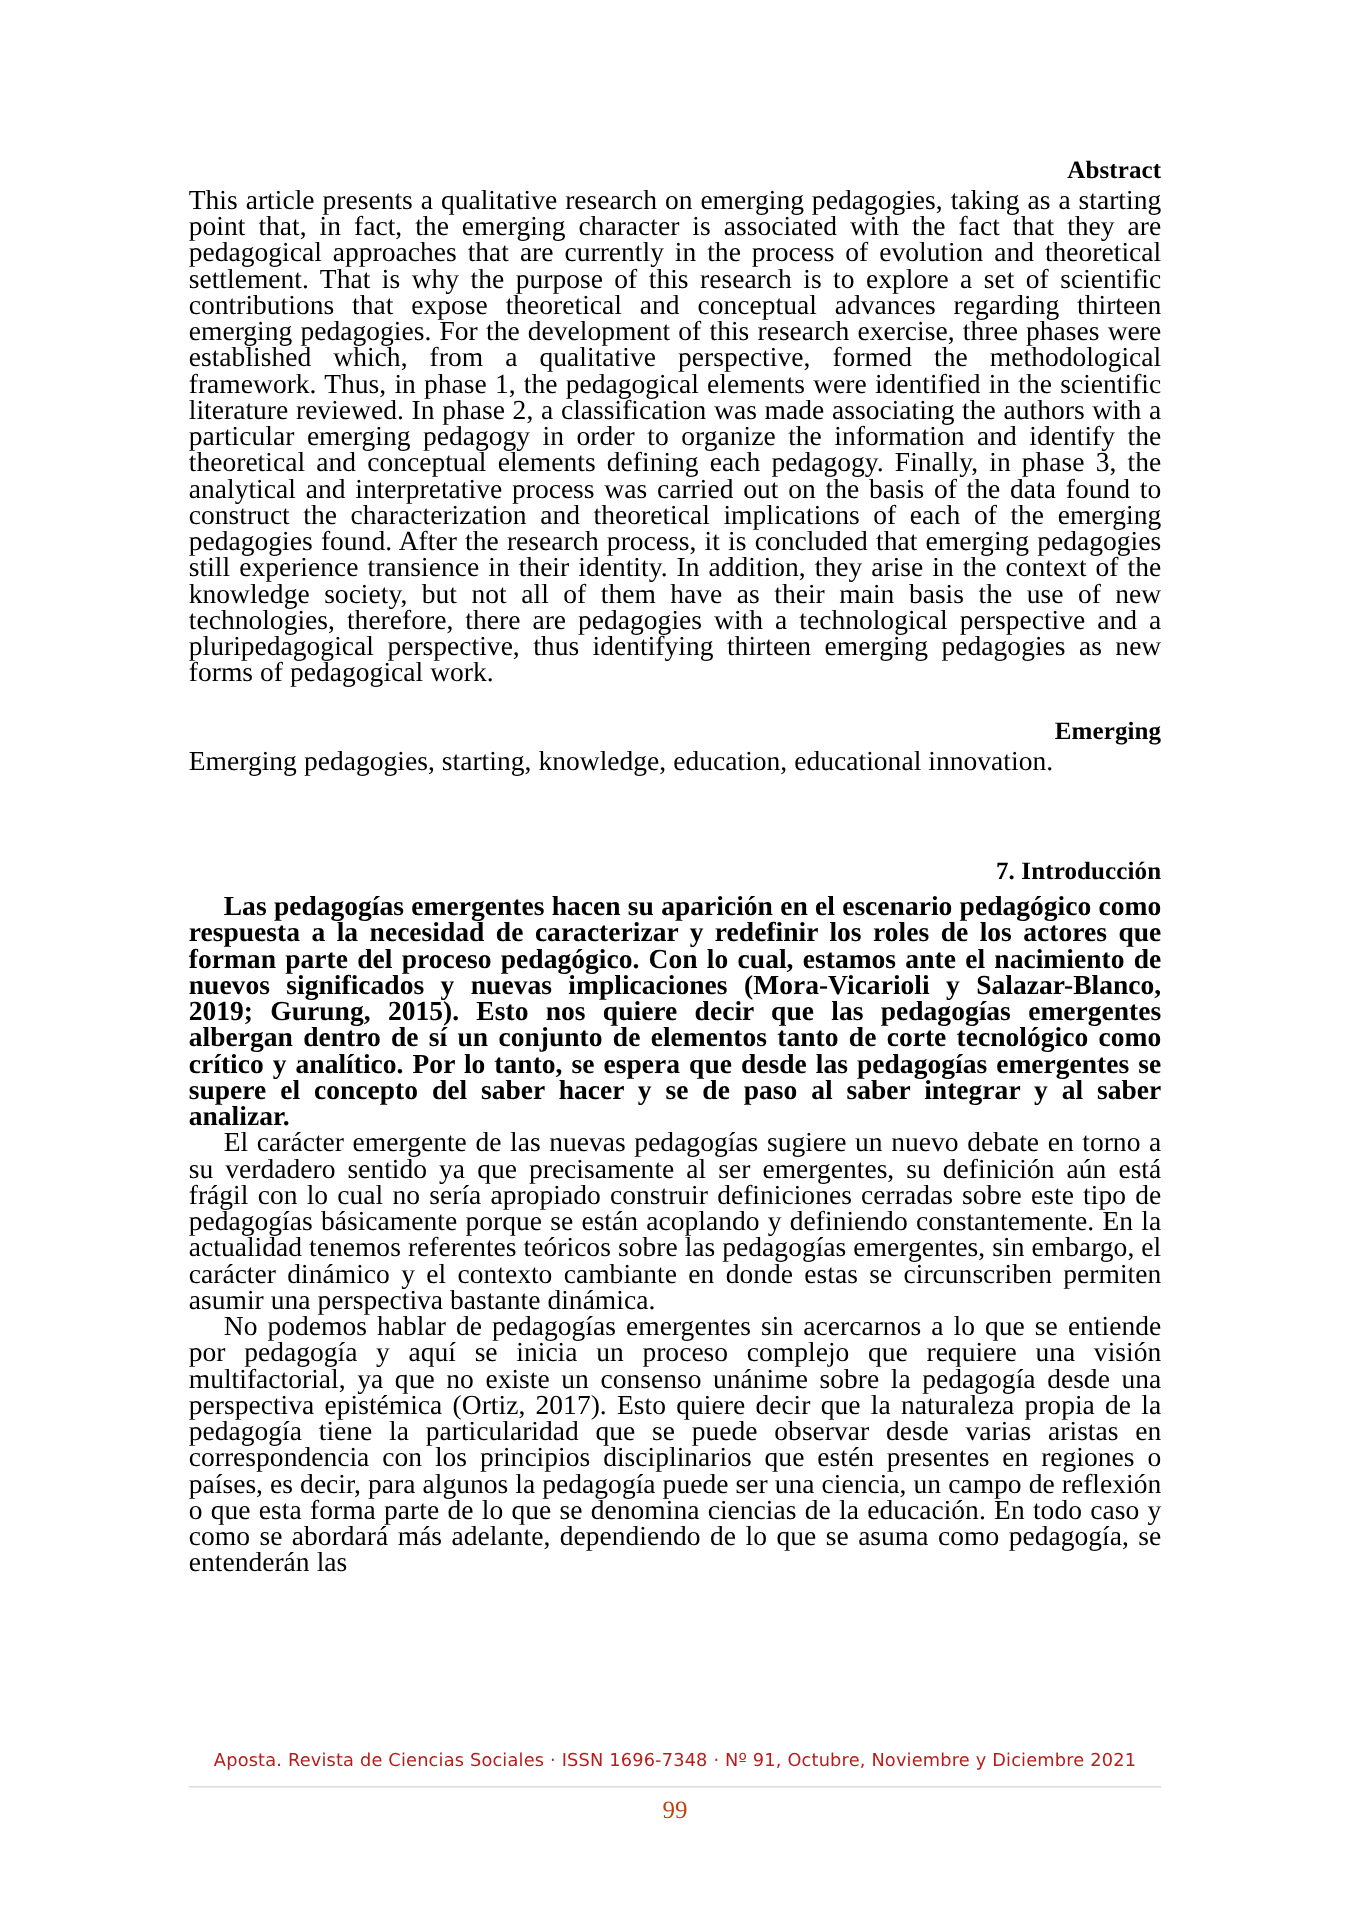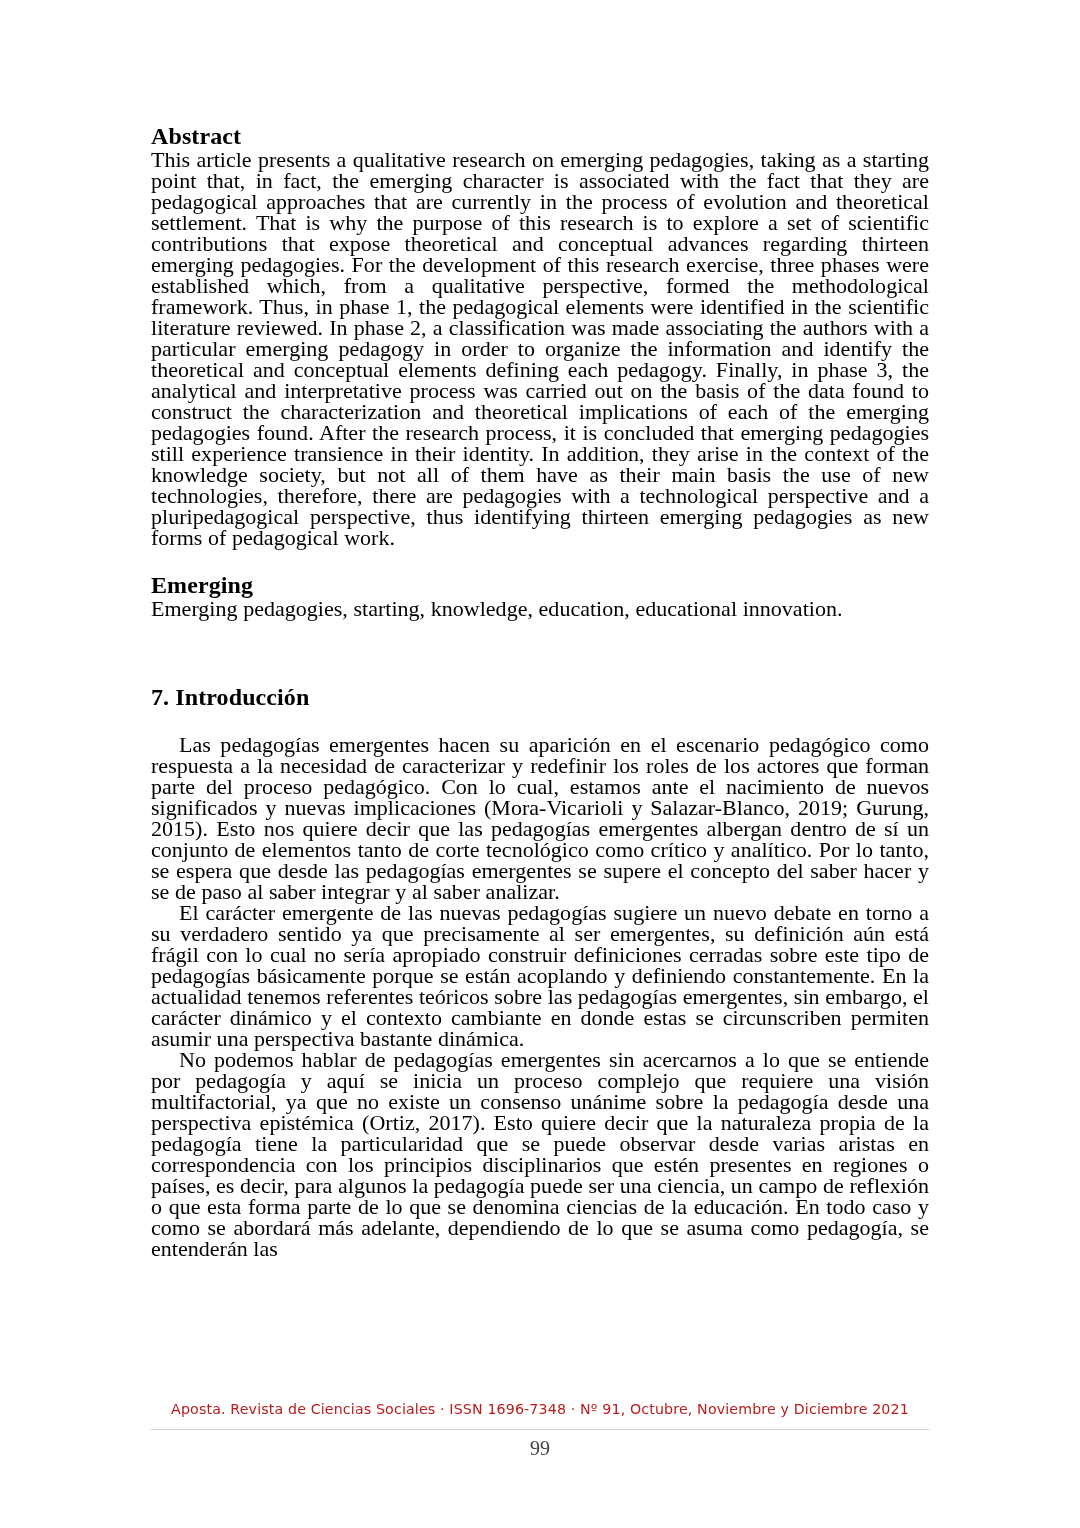--- a/index.html
+++ b/index.html
@@ -23,25 +23,25 @@
   
   .content {
     position: absolute;
     left: 151px;
     top: 124px;
     width: 778px;
   }
 
   .section-heading {
     font-family: "Liberation Serif", "DejaVu Serif", serif;
-    font-size: 24px;
+    font-size: 20px;
     font-weight: bold;
     line-height: 25px;
     margin: 0;
-    text-align: left;
+    text-align: right;
     letter-spacing: 0.1px;
   }
 
   .body-text {
     font-family: "Liberation Serif", "DejaVu Serif", serif;
     font-size: 22px;
     line-height: 21px;
     margin: 0;
     text-align: justify;
     text-justify: inter-word;
@@ -51,21 +51,21 @@
   }
 
   .body-text.indent {
     text-indent: 28px;
   }
 
   
   .block-abstract { margin: 0; }
   .block-keywords { margin-top: 25px; }
   .block-intro-heading { margin-top: 66px; }
-  .block-intro-body { margin-top: 24px; }
+  .block-intro-body { margin-top: 4px; font-weight: bold; }
 
   
   .footer {
     position: absolute;
     left: 151px;
     top: 1400px;
     width: 778px;
     text-align: center;
   }
 
@@ -84,21 +84,21 @@
     border: 0;
     border-top: 1px solid #d3d3d3;
     width: 100%;
     height: 0;
   }
 
   .page-number {
     font-family: "Liberation Serif", "DejaVu Serif", serif;
     font-size: 20px;
     line-height: 25px;
-    color: #404040;
+    color: #c2410c;
     margin: 6px 0 0 0;
     text-align: center;
   }
 </style>
 </head>
 <body>
 
 <div class="page">
 
   <div class="content">

